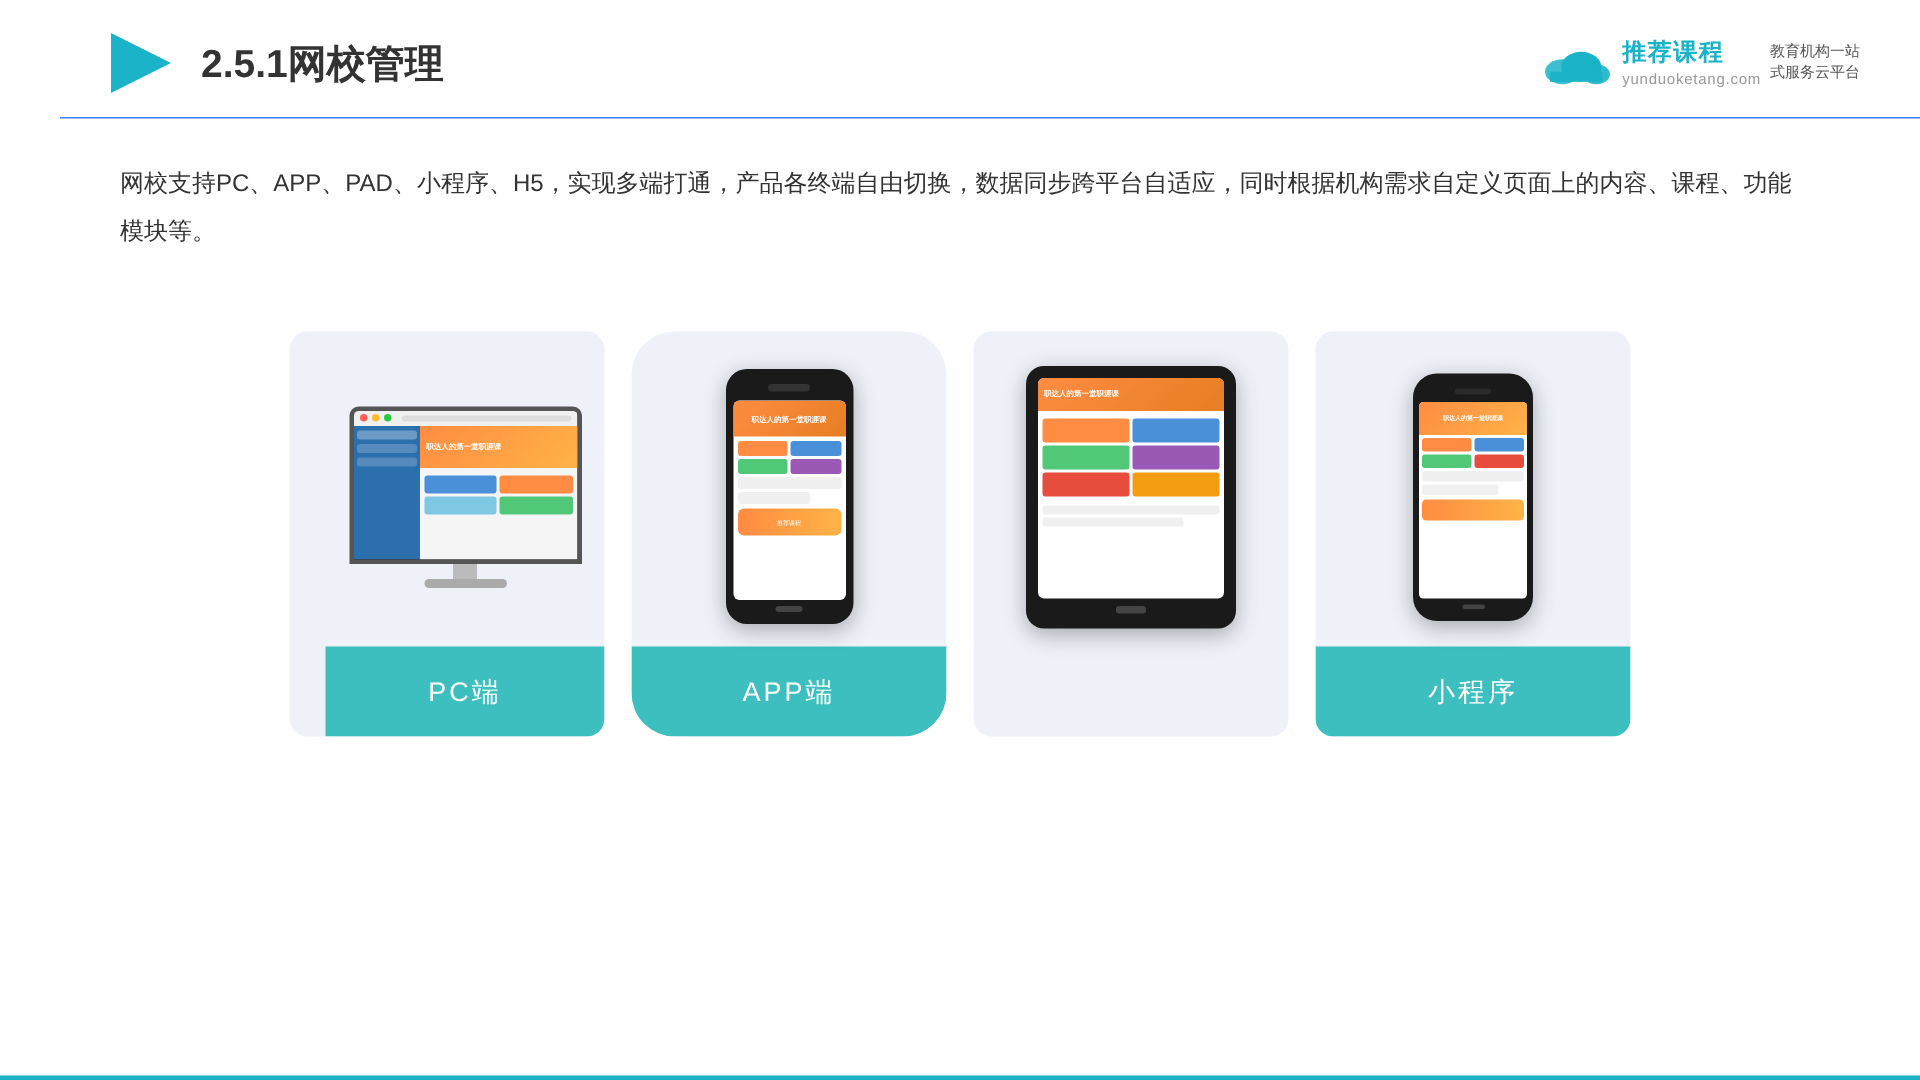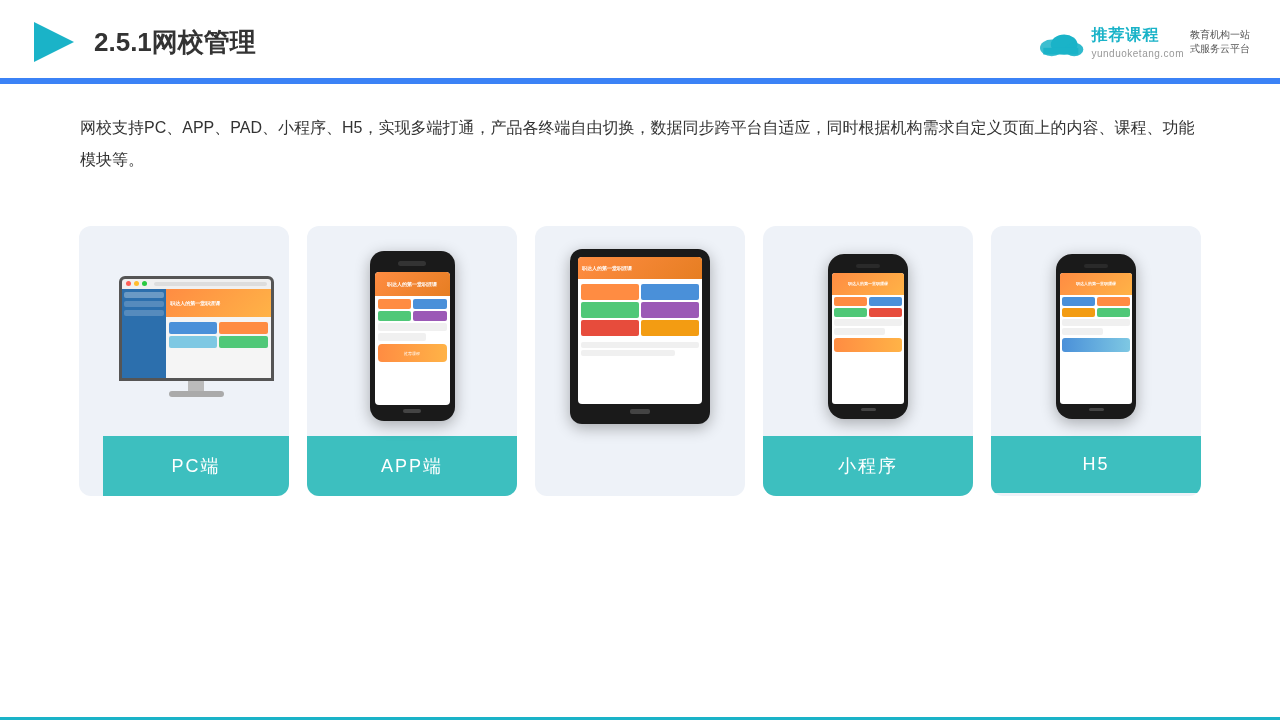--- a/index.html
+++ b/index.html
@@ -9,22 +9,23 @@
       background: #ffffff;
       font-family: 'Microsoft YaHei', '微软雅黑', sans-serif;
       overflow: hidden;
     }
 
     
     .header {
       display: flex;
       align-items: center;
       justify-content: space-between;
-      padding: 18px 30px 12px 30px;
-      border-bottom: 6px solid #3b82f6;
+      padding: 18px 40px 12px 30px;
+      border-bottom: 1px solid #3b82f6;
+      margin-left: 40px;
     }
     .header-left {
       display: flex;
       align-items: center;
       gap: 16px;
     }
     .play-icon {
       width: 48px;
       height: 48px;
     }
@@ -192,21 +193,21 @@
             </div>
           </div>
         </div>
         <div style="width:16px;height:10px;background:#bbb;margin:0 auto;"></div>
         <div style="width:55px;height:6px;background:#aaa;border-radius:3px;"></div>
       </div>
     </div>
     <div class="card-label">PC端</div>
   </div>
 
-  <div class="card" style="background:#eef2f8;">
+  <div class="card" style="background:#eef2f8;border-radius:29px;">
     <div class="card-image-area">
       <div style="width:85px;height:170px;background:#1a1a1a;border-radius:14px;padding:10px 5px 8px 5px;display:flex;flex-direction:column;align-items:center;box-shadow:0 4px 15px rgba(0,0,0,0.3);">
         <div style="width:28px;height:5px;background:#333;border-radius:3px;margin-bottom:6px;"></div>
         <div style="flex:1;width:100%;border-radius:4px;overflow:hidden;background:#fff;">
           <div style="height:24px;background:linear-gradient(135deg,#ff8c42,#e67e22);display:flex;align-items:center;justify-content:center;">
             <span style="font-size:5px;color:white;font-weight:bold;">职达人的第一堂职涯课</span>
           </div>
           <div style="padding:3px;">
             <div style="display:flex;gap:2px;margin-bottom:2px;">
               <div style="height:10px;flex:1;background:#ff8c42;border-radius:2px;"></div>
@@ -247,21 +248,21 @@
           <div style="padding:3px;">
             <div style="height:6px;background:#f0f0f0;border-radius:2px;margin-bottom:2px;"></div>
             <div style="height:6px;background:#f0f0f0;border-radius:2px;width:80%;"></div>
           </div>
         </div>
         <div style="width:20px;height:5px;background:#444;border-radius:2px;margin-top:5px;"></div>
       </div>
     </div>
   </div>
 
-  <div class="card" style="background:#eef2f8;border-radius:13px;">
+  <div class="card" style="background:#eef2f8;">
     <div class="card-image-area">
       <div style="width:80px;height:165px;background:#1a1a1a;border-radius:16px;padding:10px 4px 8px 4px;display:flex;flex-direction:column;align-items:center;box-shadow:0 4px 15px rgba(0,0,0,0.3);">
         <div style="width:24px;height:4px;background:#2a2a2a;border-radius:2px;margin-bottom:5px;"></div>
         <div style="flex:1;width:100%;border-radius:3px;overflow:hidden;background:#fff;">
           <div style="height:22px;background:linear-gradient(135deg,#ff8c42,#ffb347);display:flex;align-items:center;justify-content:center;">
             <span style="font-size:4px;color:white;font-weight:bold;">职达人的第一堂职涯课</span>
           </div>
           <div style="padding:2px;">
             <div style="display:flex;gap:2px;margin-bottom:2px;">
               <div style="height:9px;flex:1;background:#ff8c42;border-radius:2px;"></div>
@@ -275,43 +276,16 @@
             <div style="height:7px;background:#f0f0f0;border-radius:2px;margin-bottom:2px;width:75%;"></div>
             <div style="height:14px;background:linear-gradient(90deg,#ff8c42,#ffb347);border-radius:3px;margin-top:3px;"></div>
           </div>
         </div>
         <div style="width:15px;height:3px;background:#444;border-radius:2px;margin-top:4px;"></div>
       </div>
     </div>
     <div class="card-label">小程序</div>
   </div>
 
-  <div class="card" style="background:#eef2f8;">
-    <div class="card-image-area">
-      <div style="width:80px;height:165px;background:#1a1a1a;border-radius:16px;padding:10px 4px 8px 4px;display:flex;flex-direction:column;align-items:center;box-shadow:0 4px 15px rgba(0,0,0,0.3);">
-        <div style="width:24px;height:4px;background:#2a2a2a;border-radius:2px;margin-bottom:5px;"></div>
-        <div style="flex:1;width:100%;border-radius:3px;overflow:hidden;background:#fff;">
-          <div style="height:22px;background:linear-gradient(135deg,#ff8c42,#ffb347);display:flex;align-items:center;justify-content:center;">
-            <span style="font-size:4px;color:white;font-weight:bold;">职达人的第一堂职涯课</span>
-          </div>
-          <div style="padding:2px;">
-            <div style="display:flex;gap:2px;margin-bottom:2px;">
-              <div style="height:9px;flex:1;background:#4a90d9;border-radius:2px;"></div>
-              <div style="height:9px;flex:1;background:#ff8c42;border-radius:2px;"></div>
-            </div>
-            <div style="display:flex;gap:2px;margin-bottom:2px;">
-              <div style="height:9px;flex:1;background:#f39c12;border-radius:2px;"></div>
-              <div style="height:9px;flex:1;background:#50c878;border-radius:2px;"></div>
-            </div>
-            <div style="height:7px;background:#f0f0f0;border-radius:2px;margin-bottom:2px;"></div>
-            <div style="height:7px;background:#f0f0f0;border-radius:2px;margin-bottom:2px;width:60%;"></div>
-            <div style="height:14px;background:linear-gradient(90deg,#4a90d9,#7ec8e3);border-radius:3px;margin-top:3px;"></div>
-          </div>
-        </div>
-        <div style="width:15px;height:3px;background:#444;border-radius:2px;margin-top:4px;"></div>
-      </div>
-    </div>
-    <div class="card-label">H5</div>
-  </div>
 
 </div>
 
 <div class="bottom-line"></div>
 
 </body></html>

